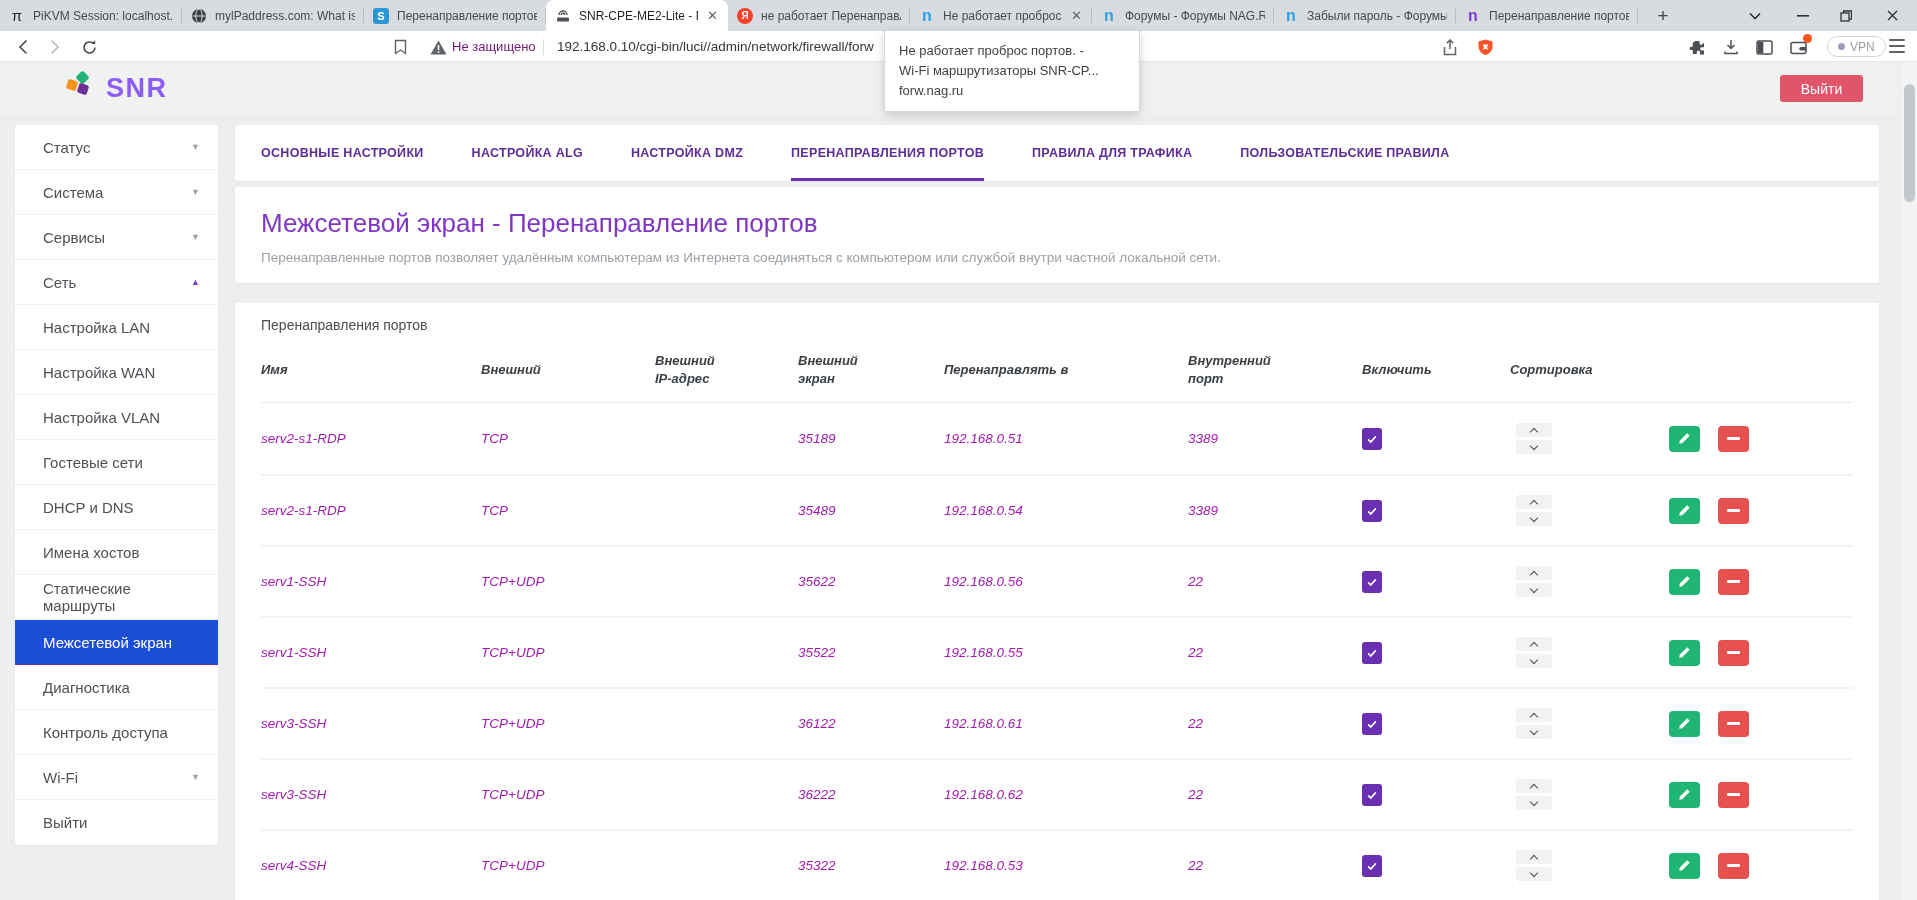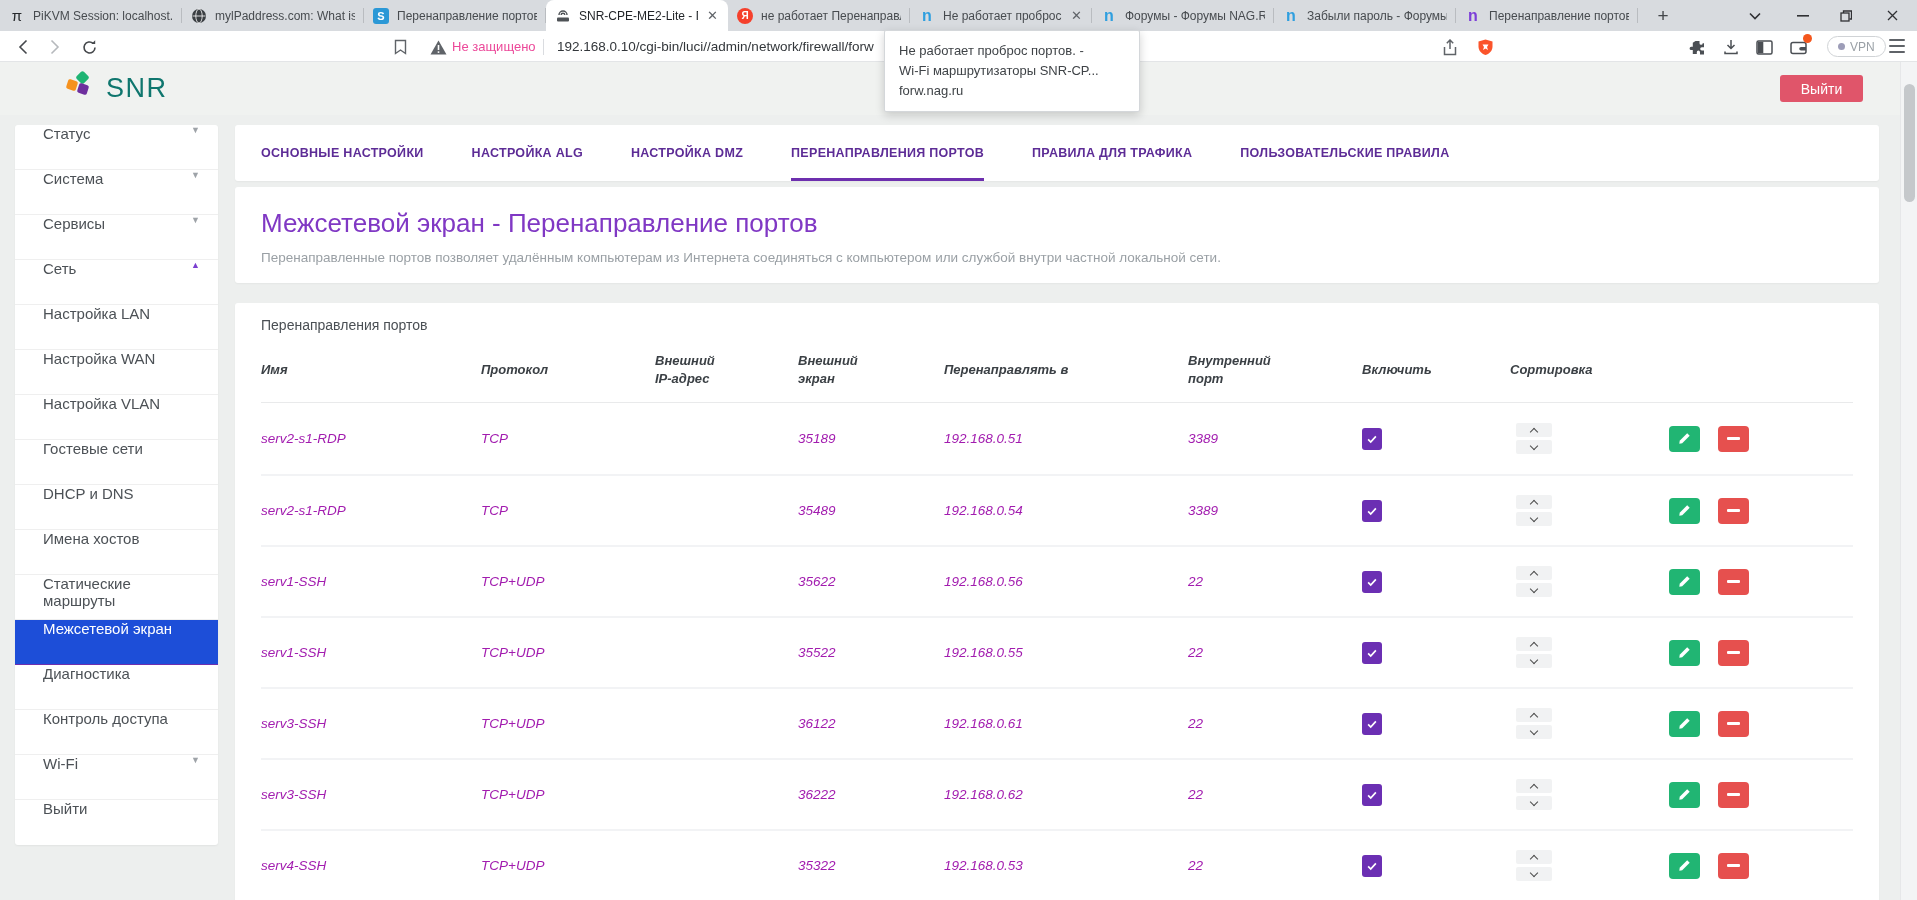--- a/index.html
+++ b/index.html
@@ -21,50 +21,50 @@
   .fav-snr { background:#2b98d6; color:#fff; border-radius:3px; font-size:11px; font-weight:bold; }
   .fav-yandex { background:#f5402c; border-radius:50%; color:#fff; font-size:10px; font-weight:bold; }
   .fav-nag { color:#2f9fdf; font-size:16px; font-weight:bold; }
   .fav-nag-purple { color:#7c3ed8; font-size:16px; font-weight:bold; }
   .newtab { position:absolute; left:1650px; top:3px; width:26px; height:26px; border:none; background:transparent;
             font-size:19px; color:#44474b; line-height:24px; }
   .winbtn { position:absolute; top:0; height:31px; display:flex; align-items:center; justify-content:center; width:30px; color:#303134; }
 
   .toolbar { position:absolute; top:31px; left:0; right:0; height:31px; background:#fff; border-bottom:1px solid #e3e5e7; }
   .tbi { position:absolute; top:7px; width:18px; height:18px; display:flex; align-items:center; justify-content:center; }
-  .sec-label { position:absolute; left:452px; top:8px; font-size:13px; color:#ec4899; }
+  .sec-label { position:absolute; left:452px; top:8px; font-size:13px; color:#701a75; }
   .url-divider { position:absolute; left:543px; top:8px; width:1px; height:16px; background:#dadce0; }
   .url-text { position:absolute; left:557px; top:8px; font-size:13.5px; color:#33373b; white-space:nowrap; }
   .vpn-pill { position:absolute; left:1827px; top:5px; height:21px; border:1px solid #d0d3d6; border-radius:11px;
               display:flex; align-items:center; gap:5px; padding:0 10px; font-size:12px; color:#9aa0a6; background:#fff; }
   .vpn-dot { width:7px; height:7px; border-radius:50%; background:#9d9db8; }
   .hamburger { position:absolute; left:1889px; top:8px; width:16px; height:14px; display:flex; flex-direction:column; justify-content:space-between; }
   .hamburger i { display:block; height:2px; background:#5f6368; border-radius:1px; }
   .wallet-dot { position:absolute; left:1803px; top:3px; width:9px; height:9px; background:#f4561d; border-radius:50%; z-index:2; }
 
   .tooltip { position:absolute; left:884px; top:30px; width:256px; background:#fff; border:1px solid #d4d7da;
              box-shadow:0 3px 10px rgba(0,0,0,.18); padding:10px 14px; font-size:13px; color:#3f4347;
              line-height:1.55; z-index:60; border-radius:2px; }
 
   
   .site-header { position:absolute; top:62px; left:0; right:17px; height:53px; background:#f0f2f0;
                  display:flex; align-items:center; padding-left:64px; }
   .logo { display:flex; align-items:center; gap:6px; }
-  .logo-text { font-size:27px; font-weight:normal; color:#0f766e; letter-spacing:1.5px; }
+  .logo-text { font-size:27px; font-weight:bold; color:#8b5cf6; letter-spacing:1.5px; }
   .logout-btn { position:absolute; right:37px; top:13px; width:83px; height:27px; background:#e0556a; color:#fff;
                 border:none; border-radius:3px; font-size:14px; font-family:inherit; }
 
   
   .scrollbar { position:absolute; right:0; top:62px; bottom:0; width:17px; background:#f3f4f5; border-left:1px solid #e6e7e9; }
   .scroll-thumb { position:absolute; left:3px; top:22px; width:11px; height:118px; background:#c5c8cb; border-radius:6px; }
 
   
   .sidebar { position:absolute; left:15px; top:125px; width:203px; background:#fff; border-radius:3px;
              box-shadow:0 1px 2px rgba(0,0,0,.05); }
-  .side-item { height:45px; display:flex; justify-content:space-between;
+  .side-item { height:45px; display:flex; align-items:center; justify-content:space-between;
                padding:0 18px 0 28px; font-size:15px; color:#4c5156; border-bottom:1px solid #efefef; }
   .side-item:last-child { border-bottom:none; }
   .side-item.active { background:#1d4ed8; color:#fff; border-color:#6e2fae; }
   .side-chev { font-size:9px; color:#9ea3a8; }
   .side-chev.up { color:#7b3fd0; }
 
   
   .card { position:absolute; left:235px; width:1644px; background:#fff; border-radius:3px; box-shadow:0 1px 2px rgba(0,0,0,.04); }
   .tabs-card { top:125px; height:56px; display:flex; align-items:stretch; gap:48px; padding:0 26px; }
   .mtab { display:flex; align-items:center; font-size:12.5px; font-weight:bold; letter-spacing:.3px; color:#5d2c96;
@@ -361,21 +361,21 @@
 
 <div class="card title-card">
   <div class="page-title">Межсетевой экран - Перенаправление портов</div>
   <div class="page-subtitle">Перенаправленные портов позволяет удалённым компьютерам из Интернета соединяться с компьютером или службой внутри частной локальной сети.</div>
 </div>
 
 <div class="card table-card">
   <div class="section-title">Перенаправления портов</div>
   <div class="grid thead">
       <span class="th"><span class="th-text">Имя</span></span>
-      <span class="th"><span class="th-text">Протокол</span></span>
+      <span class="th"><span class="th-text">Внешний</span></span>
       <span class="th"><span class="th-text">Внешний IP-адрес</span></span>
       <span class="th"><span class="th-text">Внешний экран</span></span>
       <span class="th"><span class="th-text">Перенаправлять в</span></span>
       <span class="th"><span class="th-text">Внутренний порт</span></span>
       <span class="th"><span class="th-text">Включить</span></span>
       <span class="th"><span class="th-text">Сортировка</span></span>
       <span class="th"><span class="th-text"></span></span>
     </div>
   <div>
       <div class="grid trow">

